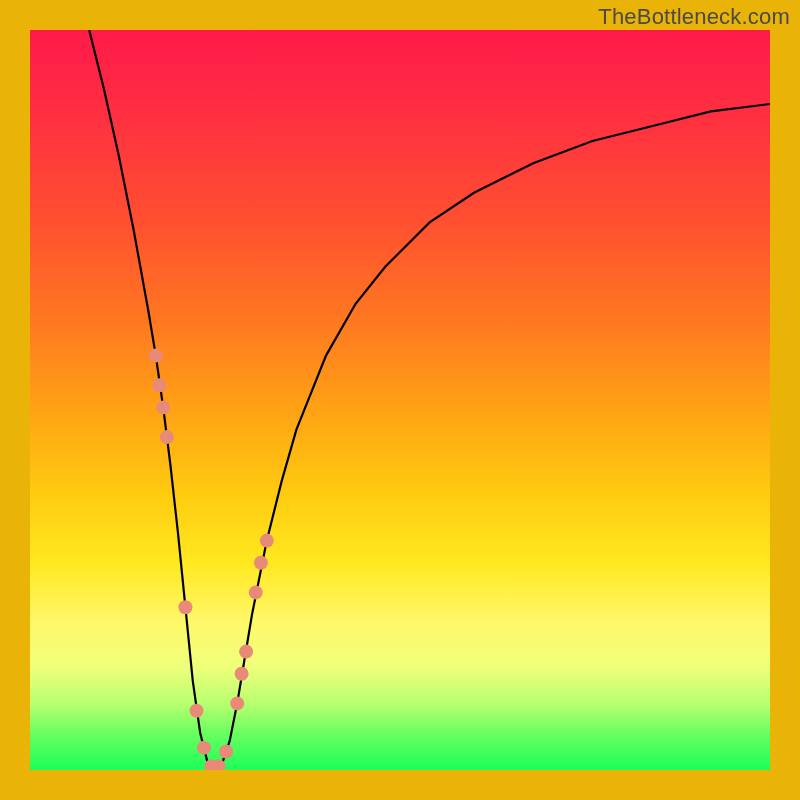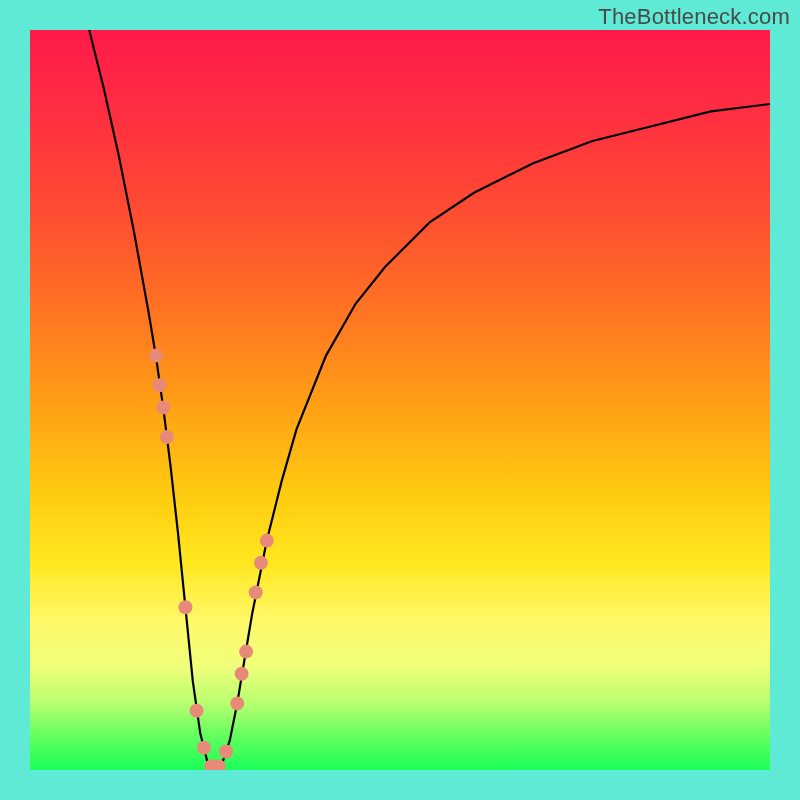--- a/index.html
+++ b/index.html
@@ -10,21 +10,21 @@
     background: #000;
     overflow: hidden;
     font-family: Arial, Helvetica, sans-serif;
   }
   .frame {
     position: absolute;
     top: 0;
     left: 0;
     width: 800px;
     height: 800px;
-    background: #5eead4;
+    background: #eab308;
   }
   .plot {
     position: absolute;
     top: 30px;
     left: 30px;
     width: 740px;
     height: 740px;
     
     background: linear-gradient(
       to bottom,

